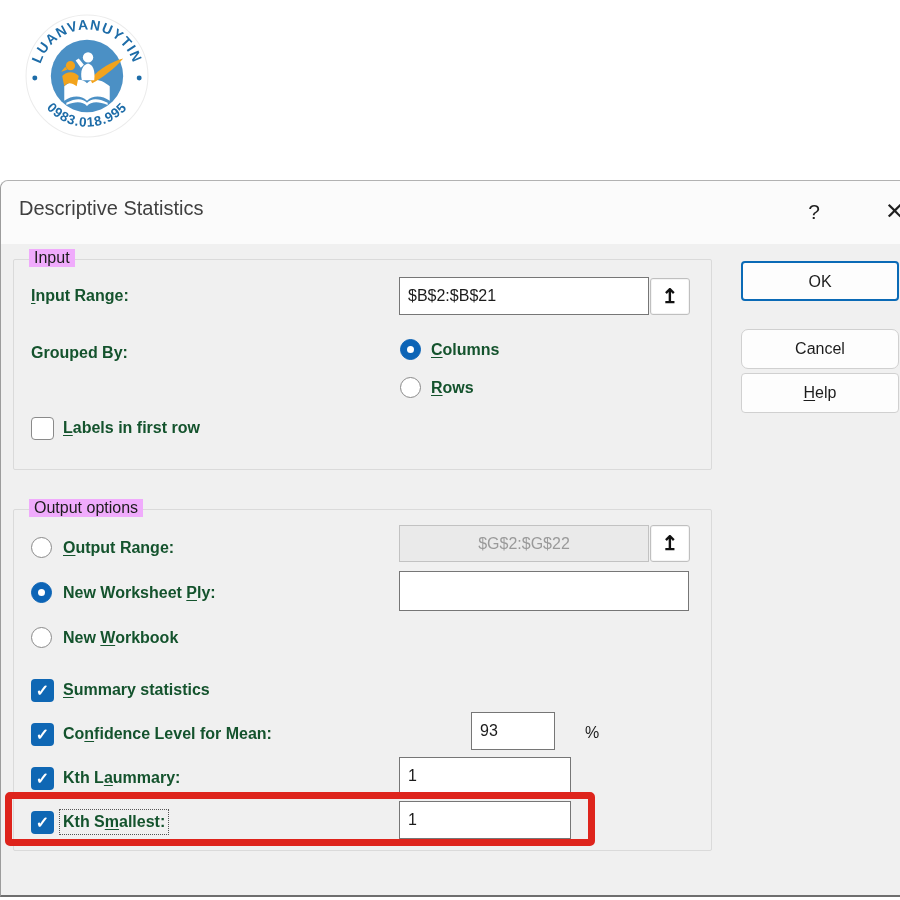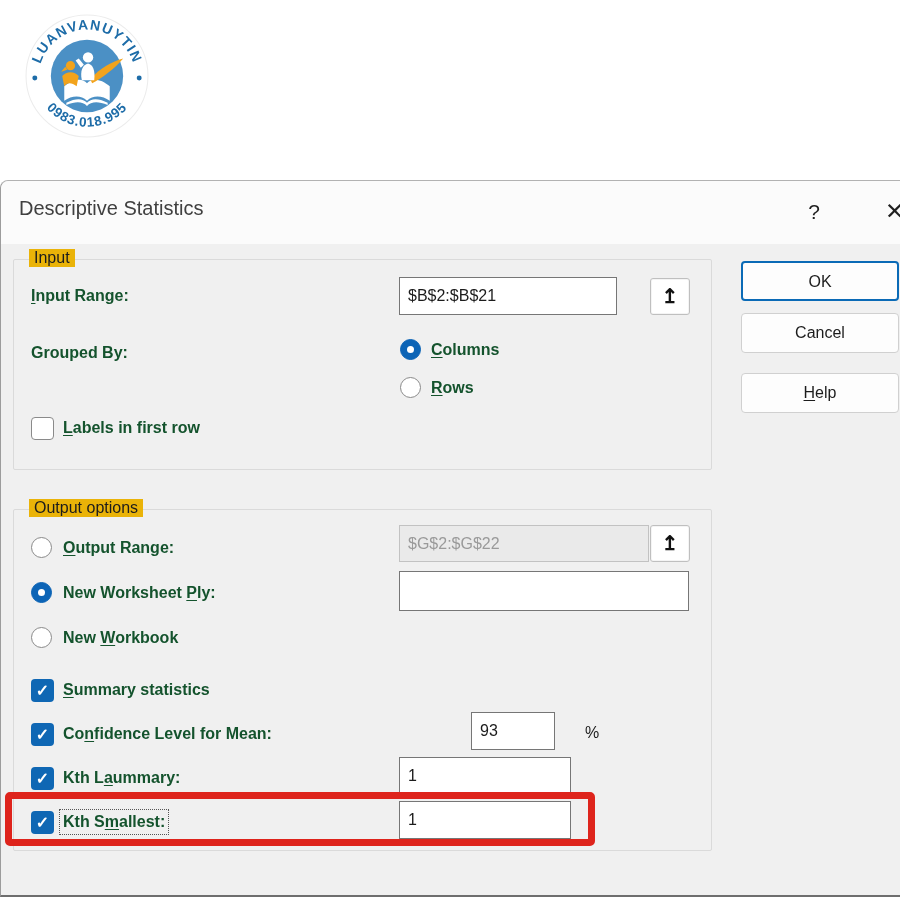--- a/index.html
+++ b/index.html
@@ -20,21 +20,21 @@
     border-top-left-radius:8px;
   }
   .titlebar{position:absolute;left:0;top:0;width:100%;height:63px;background:#fbfbfb;border-top-left-radius:8px;}
   .title{position:absolute;left:18px;top:16px;font-size:20px;color:#404040;}
   .help-btn{position:absolute;left:796px;top:12px;width:34px;height:38px;text-align:center;
     font-size:21px;color:#1f1f1f;line-height:38px;cursor:default;}
   .close-btn{position:absolute;left:884px;top:10px;width:34px;height:40px;
     font-size:23px;color:#1f1f1f;line-height:40px;cursor:default;}
   
   .group{position:absolute;border:1px solid #dadada;border-radius:2px;}
-  .group-label{position:absolute;top:-11px;left:15px;background:#eab308;padding:0 5px;
+  .group-label{position:absolute;top:-11px;left:15px;background:#f0abfc;padding:0 5px;
     font-size:16px;color:#1c1c1c;white-space:nowrap;}
   .group-input{left:12px;top:78px;width:697px;height:209px;}
   .group-output{left:12px;top:328px;width:697px;height:340px;}
   
   .lbl{position:absolute;font-size:16px;color:#14532d;white-space:nowrap;font-weight:bold;}
   .u{text-decoration:underline;text-underline-offset:2px;}
   .focus-dotted{outline:1px dotted #555;outline-offset:3px;}
   
   .field{
     position:absolute;box-sizing:border-box;background:#ffffff;
@@ -117,45 +117,45 @@
     <div class="title">Descriptive Statistics</div>
     <div class="help-btn">?</div>
     <div class="close-btn">✕</div>
   </div>
 
   <div class="group group-input">
     <span class="group-label">Input</span>
   </div>
 
   <div class="lbl" style="left:30px;top:106px;"><span></span><span class="u">I</span><span>nput Range:</span></div>
-  <input class="field" style="left: 398px; top: 96px; width: 218px; height: 38px;" value="$B$2:$B$21">
+  <input class="field" style="left: 398px; top: 96px; width: 250px; height: 38px;" value="$B$2:$B$21">
   <div class="range-btn" style="left:649px;top:97px;width:40px;height:37px;">
     <span>↥</span>
   </div>
 
   <div class="lbl" style="left:30px;top:163px;">Grouped By:</div>
   <div class="radio on" style="left:399px;top:158px;"></div>
   <div class="lbl" style="left:430px;top:160px;"><span></span><span class="u">C</span><span>olumns</span></div>
   <div class="radio" style="left:399px;top:196px;"></div>
   <div class="lbl" style="left:430px;top:198px;"><span></span><span class="u">R</span><span>ows</span></div>
 
   <div class="checkbox off" style="left:30px;top:236px;"></div>
   <div class="lbl" style="left:62px;top:238px;"><span></span><span class="u">L</span><span>abels in first row</span></div>
 
   <div class="btn default" style="left:740px;top:80px;">OK</div>
-  <div class="btn" style="left:740px;top:132px;">Cancel</div>
+  <div class="btn" style="left:740px;top:148px;border-radius:7px;">Cancel</div>
   <div class="btn" style="left:740px;top:192px;"><span></span><span class="u">H</span><span>elp</span></div>
 
   <div class="group group-output">
     <span class="group-label">Output options</span>
   </div>
 
   <div class="radio" style="left:30px;top:356px;"></div>
   <div class="lbl" style="left:62px;top:358px;"><span></span><span class="u">O</span><span>utput Range:</span></div>
-  <input class="field disabled" style="left: 398px; top: 344px; width: 250px; height: 37px;" value="$G$2:$G$22">
+  <input class="field disabled" style="left: 398px; top: 344px; width: 250px; height: 37px; text-align: center;" value="$G$2:$G$22">
   <div class="range-btn" style="left:649px;top:344px;width:40px;height:37px;">
     <span>↥</span>
   </div>
 
   <div class="radio on" style="left:30px;top:401px;"></div>
   <div class="lbl" style="left:62px;top:403px;"><span>New Worksheet </span><span class="u">P</span><span>ly:</span></div>
   <input class="field" style="left: 398px; top: 390px; width: 290px; height: 40px;" value="">
 
   <div class="radio" style="left:30px;top:446px;"></div>
   <div class="lbl" style="left:62px;top:448px;"><span>New </span><span class="u">W</span><span>orkbook</span></div>

